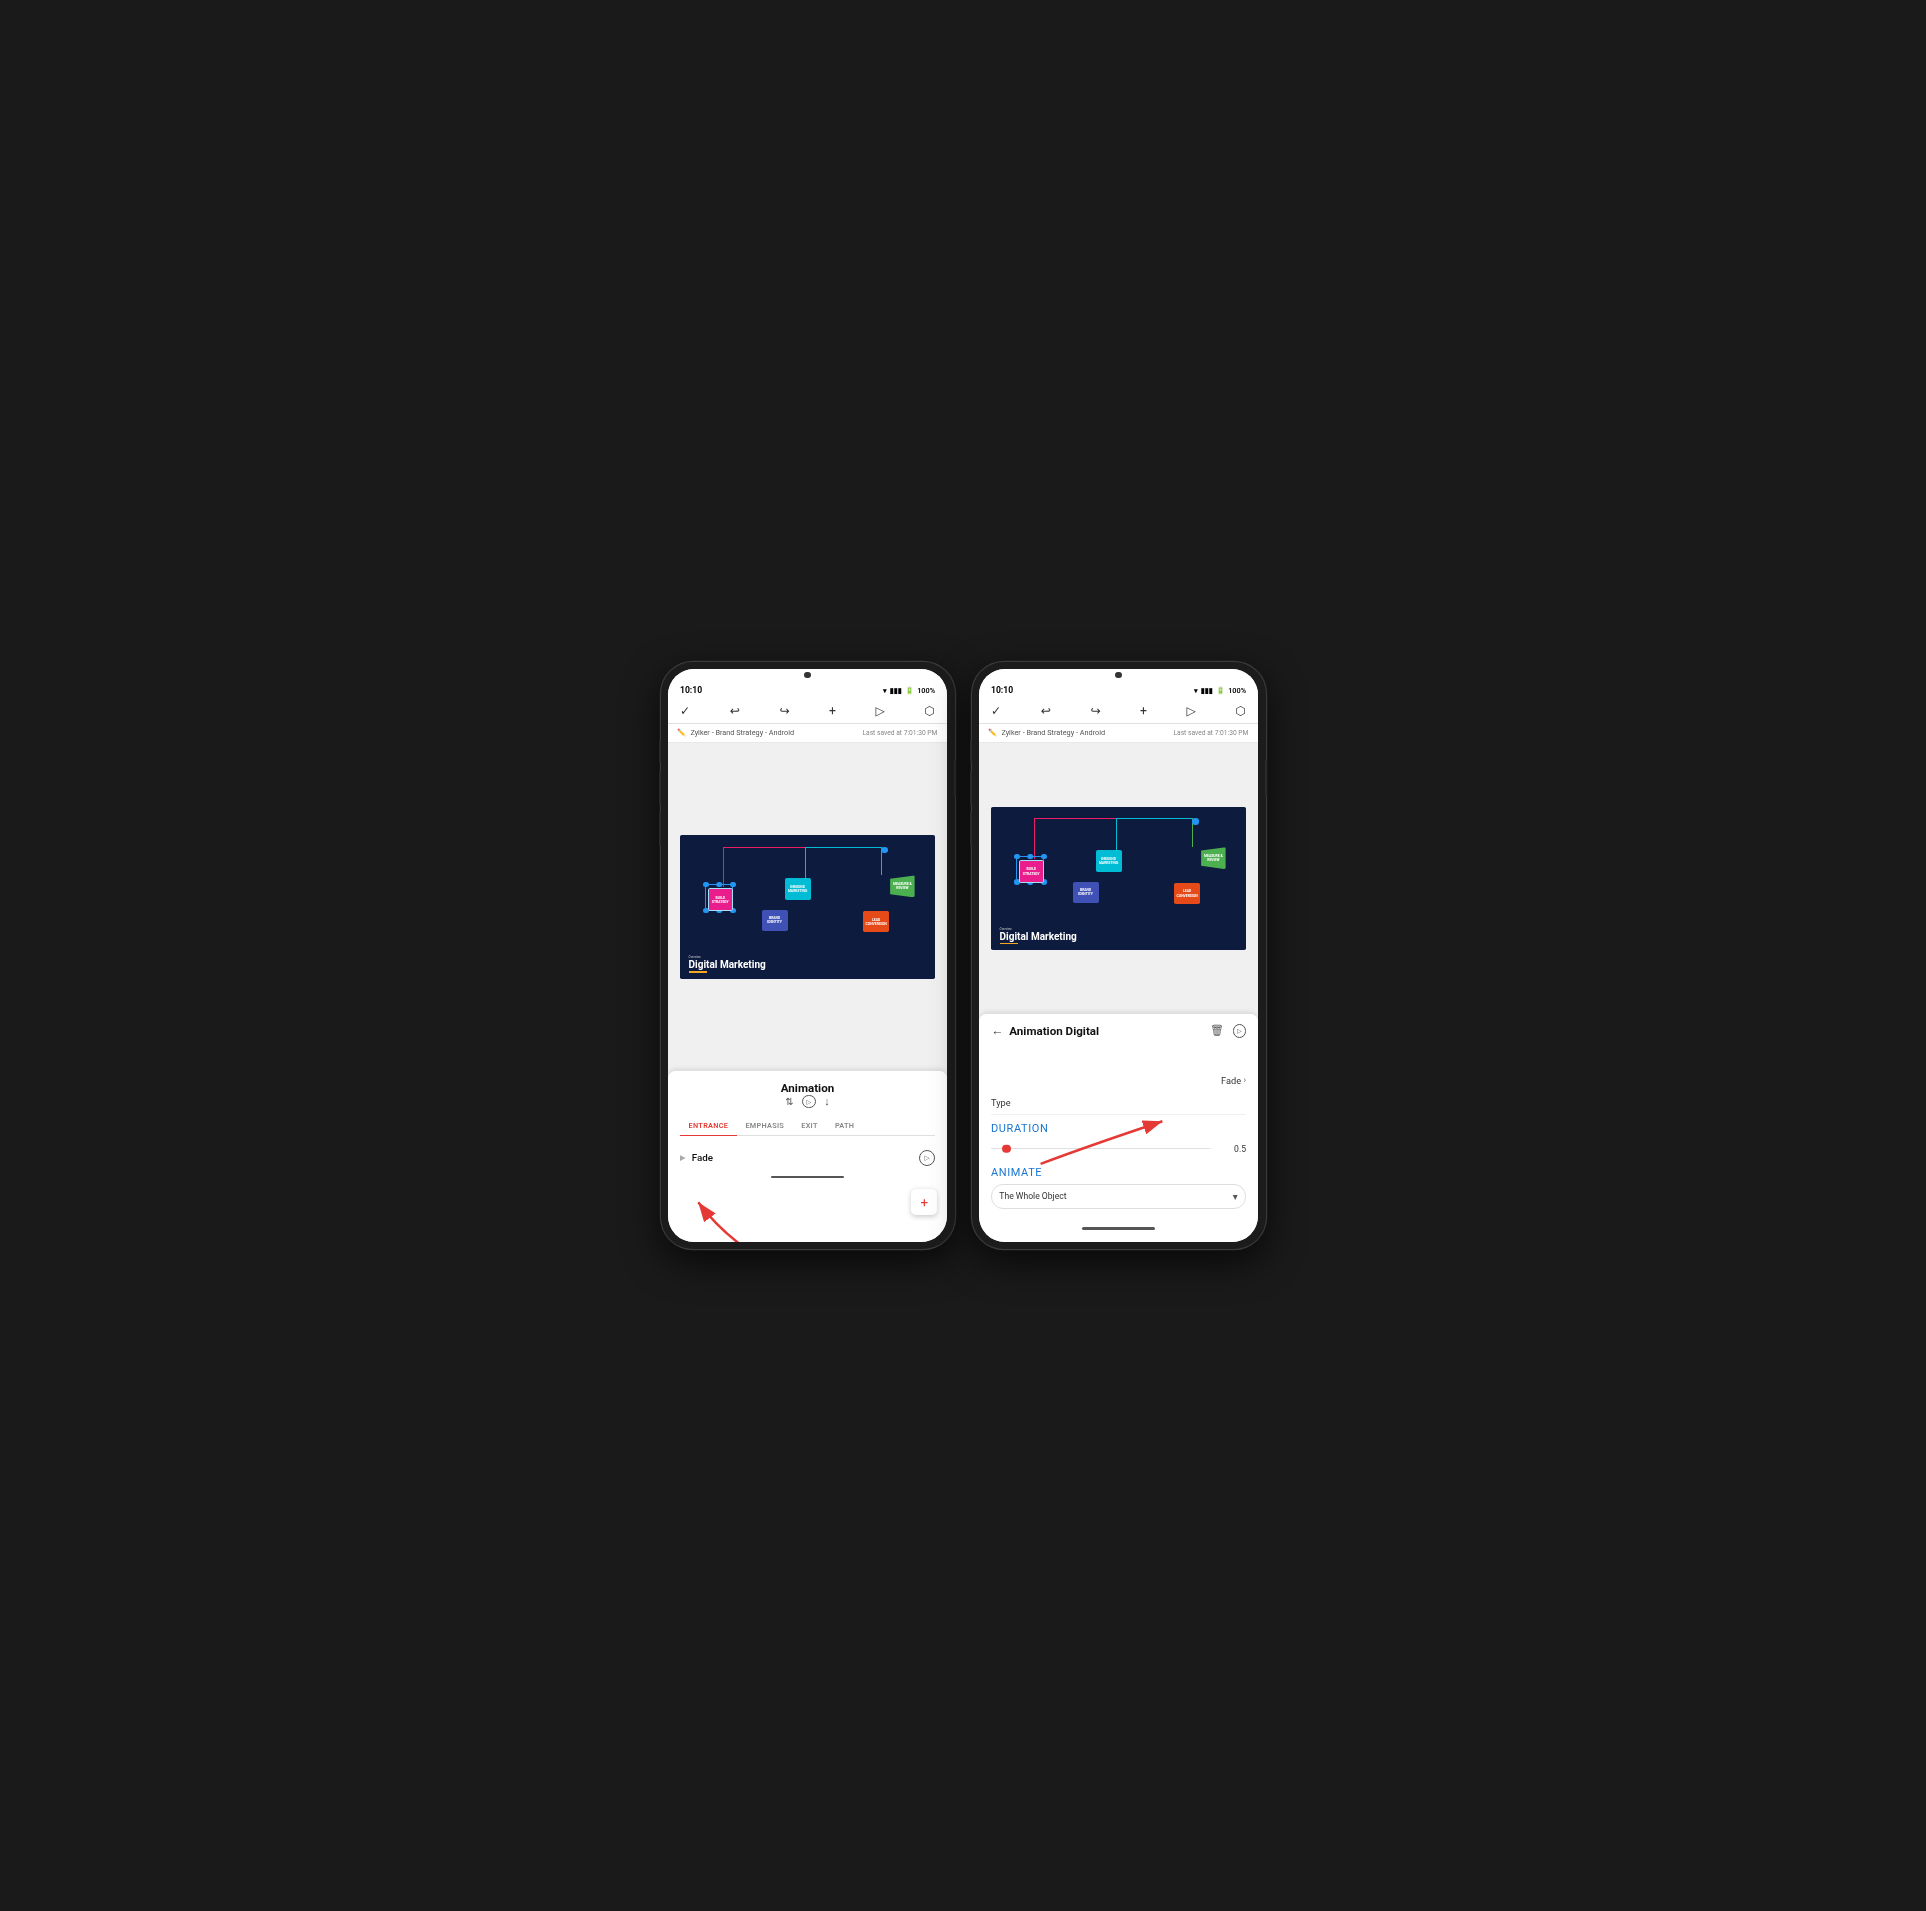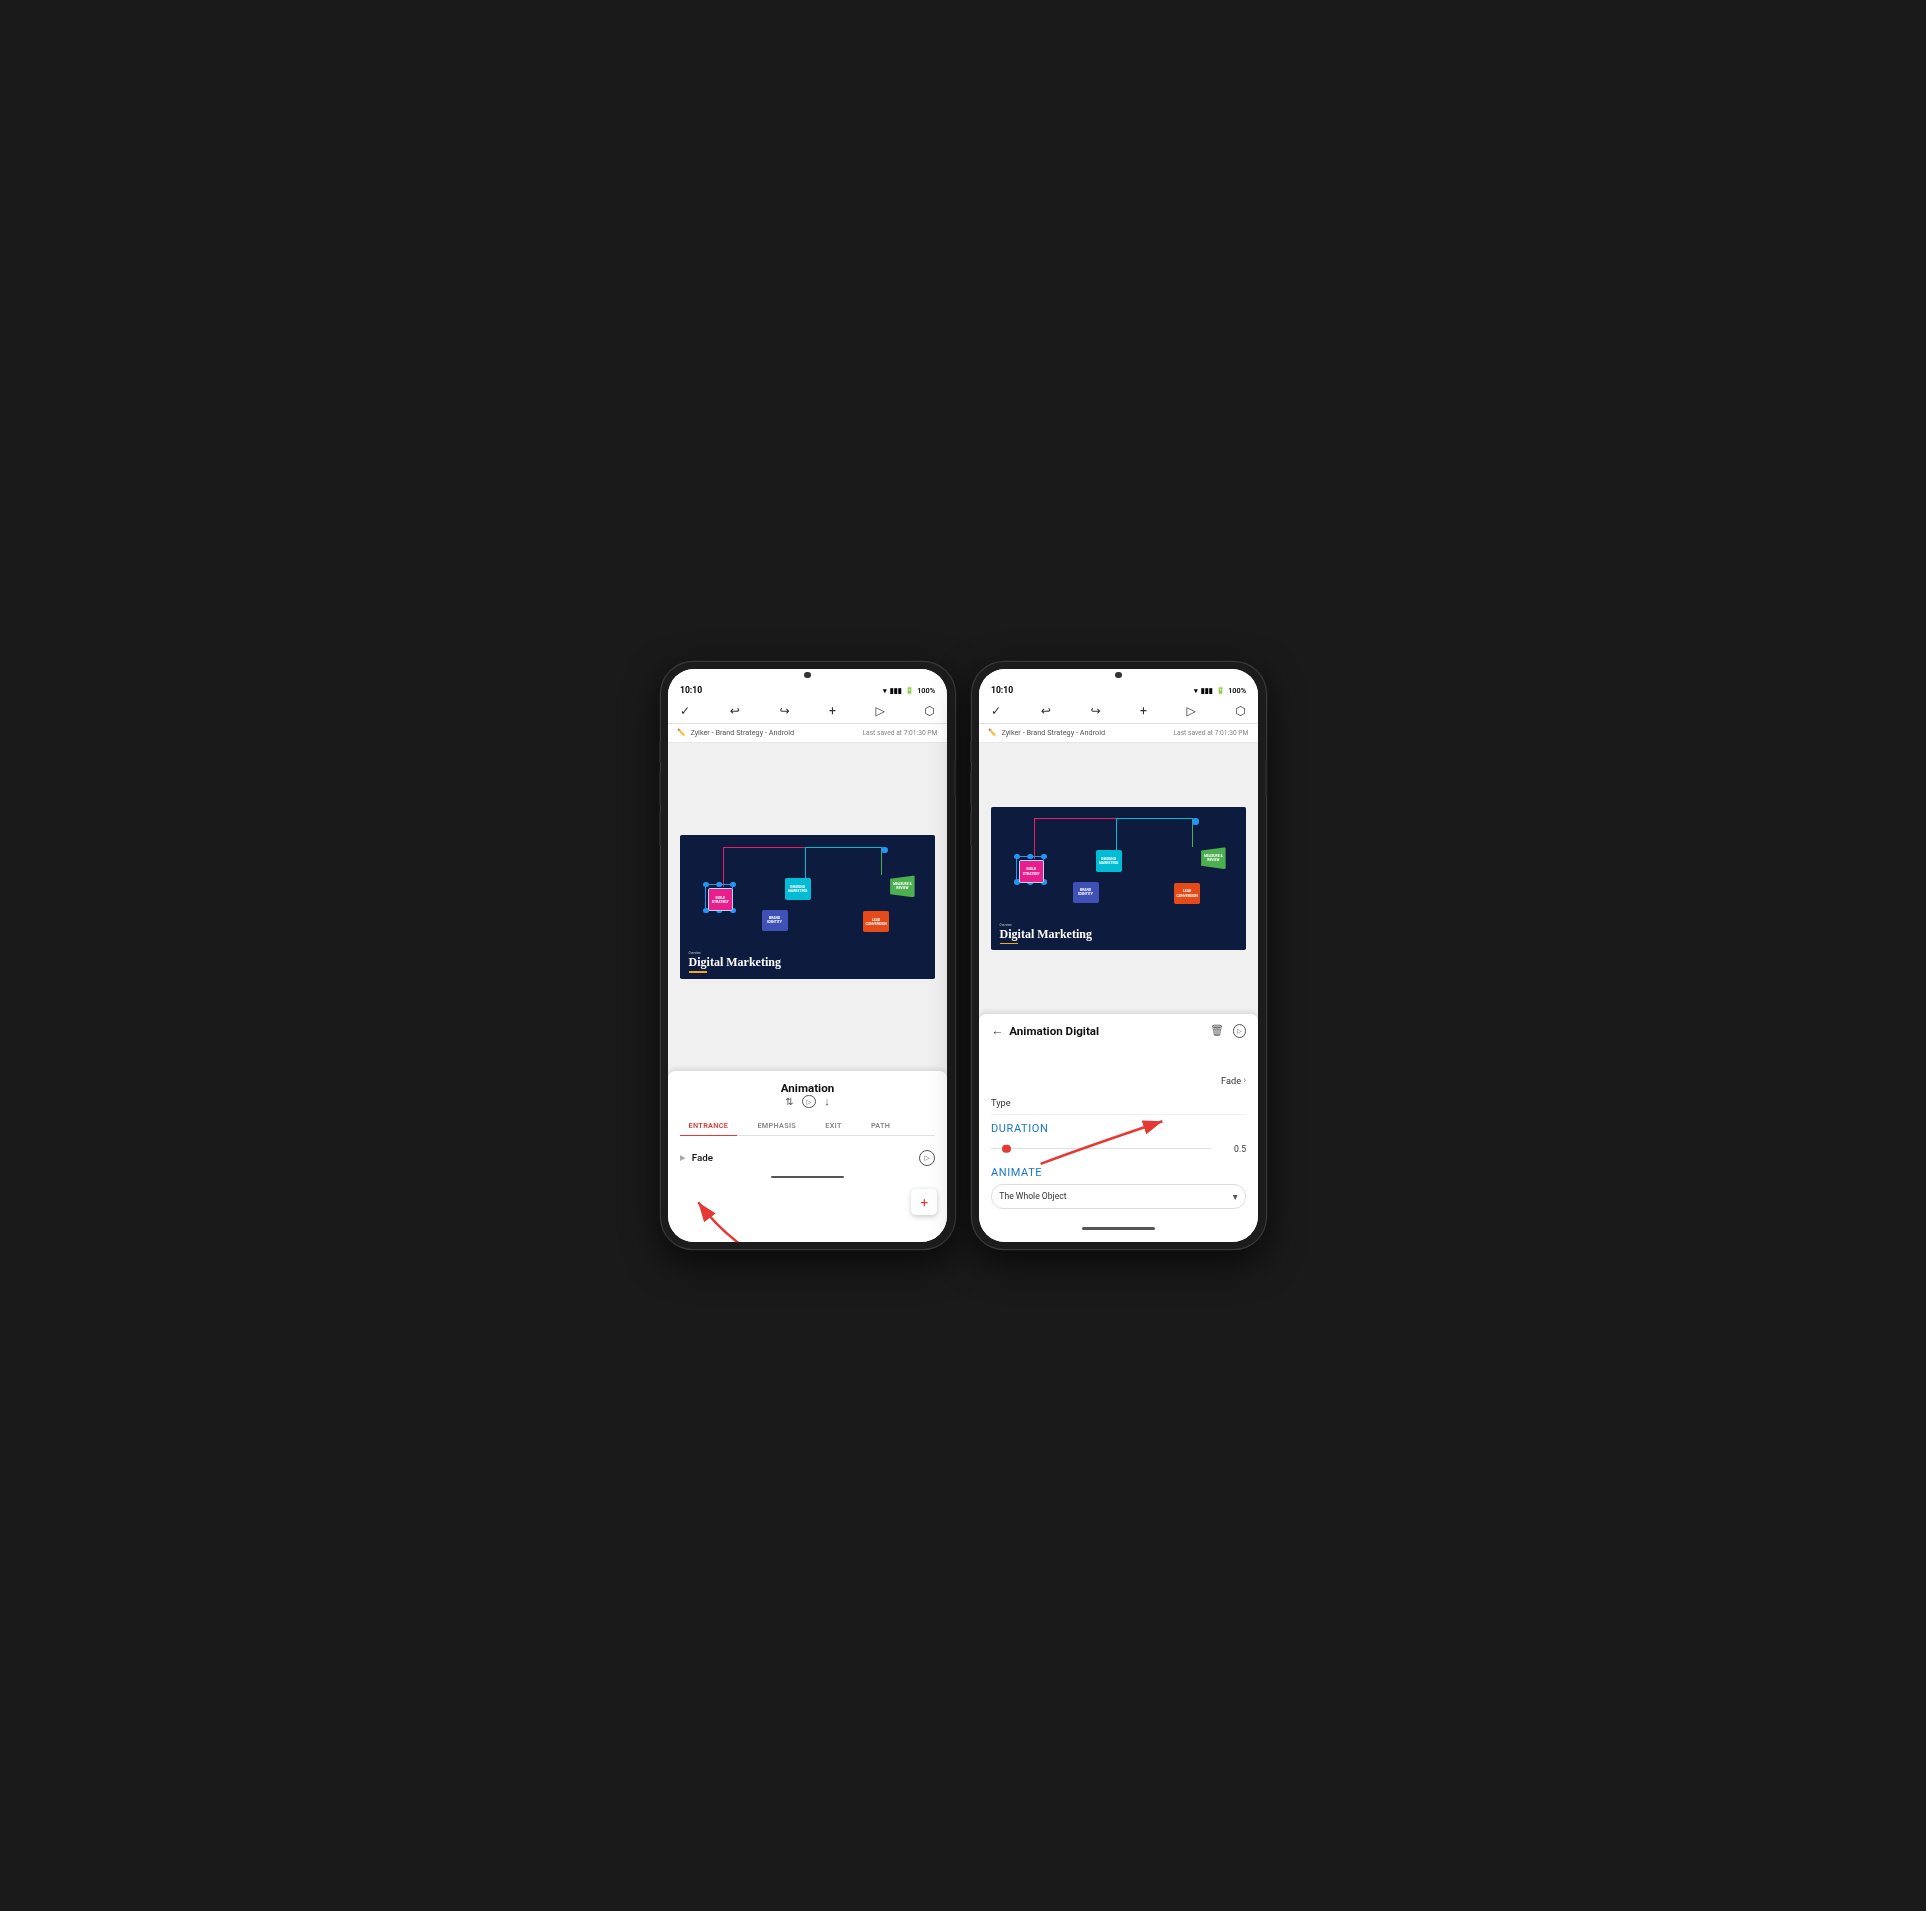--- a/index.html
+++ b/index.html
@@ -127,24 +127,23 @@
       left: 8.6px;
     }
 
     .slide-overview {
       font-size: 3.1px;
       color: #ccc;
       font-style: italic;
     }
 
     .slide-title {
-      font-size: 12px;
+      font-size: 10px;
       font-weight: 700;
       color: white;
-      font-family: Liberation Serif, serif;
     }
 
     .slide-line {
       width: 18.3px;
       height: 1.2px;
       background: #f5a623;
       margin-top: 1.2px;
     }
 
     
@@ -232,21 +231,21 @@
 
     .panel-icons {
       display: flex;
       gap: 8.6px;
       align-items: center;
     }
 
     
     .tab-bar {
       display: flex;
-      gap: 12px;
+      gap: 0;
       margin-bottom: 8.6px;
       border-bottom: 0.6px solid #e0e0e0;
       text-align: center;
     }
 
     .tab {
       font-size: 7.3px;
       font-weight: 600;
       padding: 4.9px 8.6px;
       color: #888;

